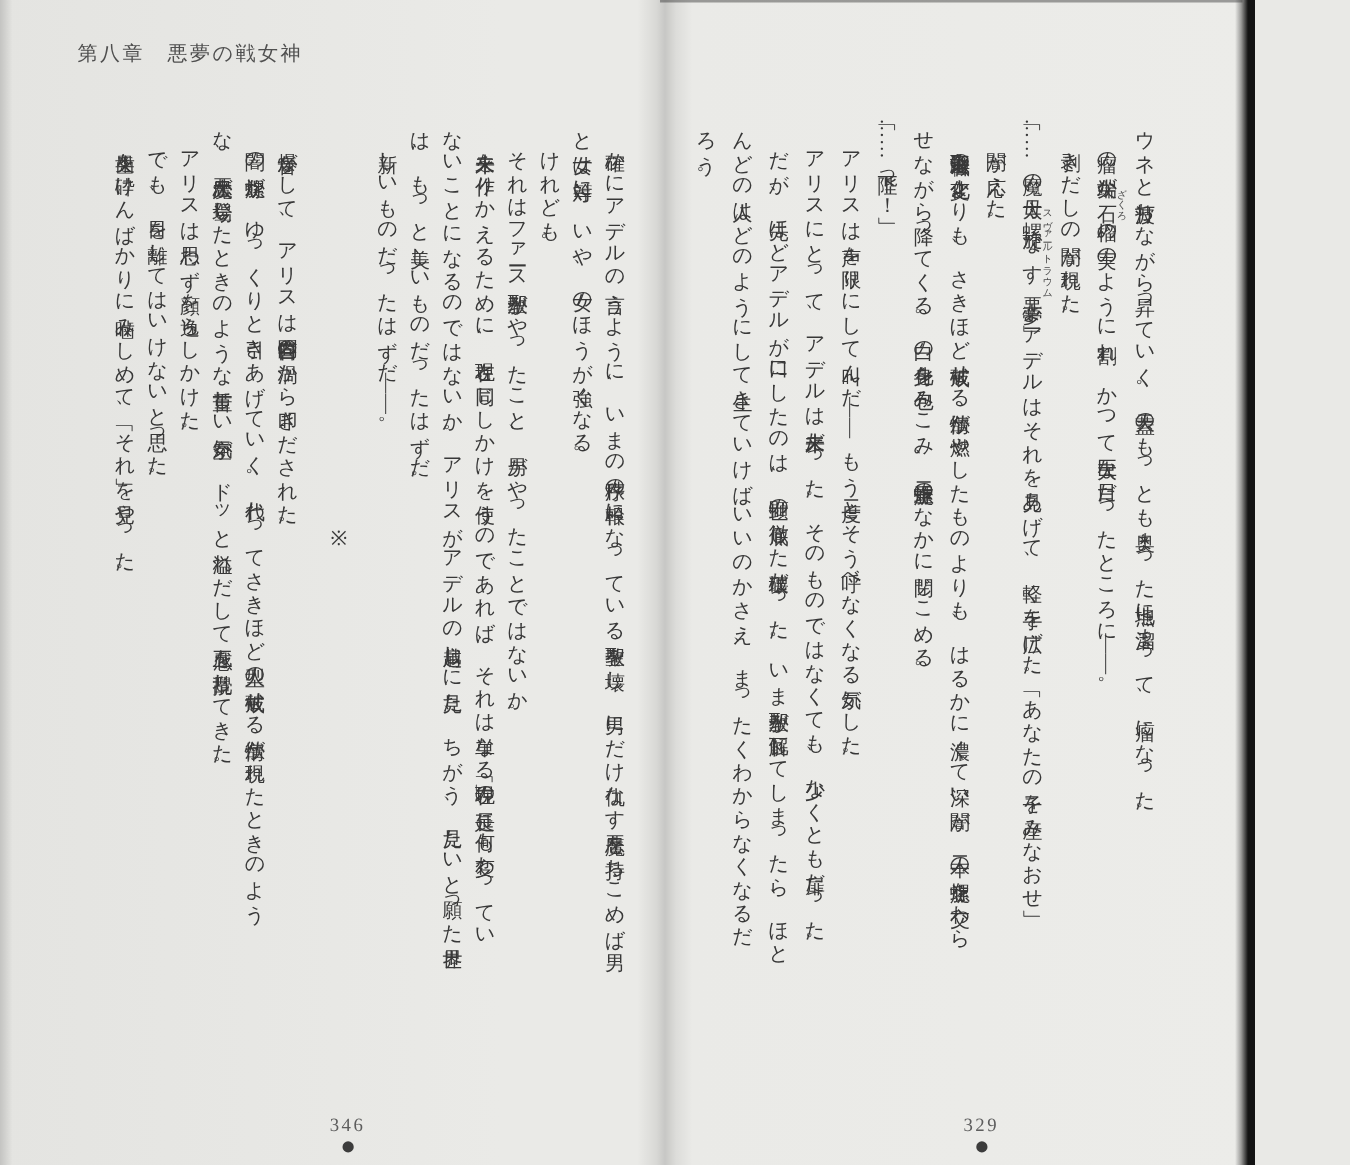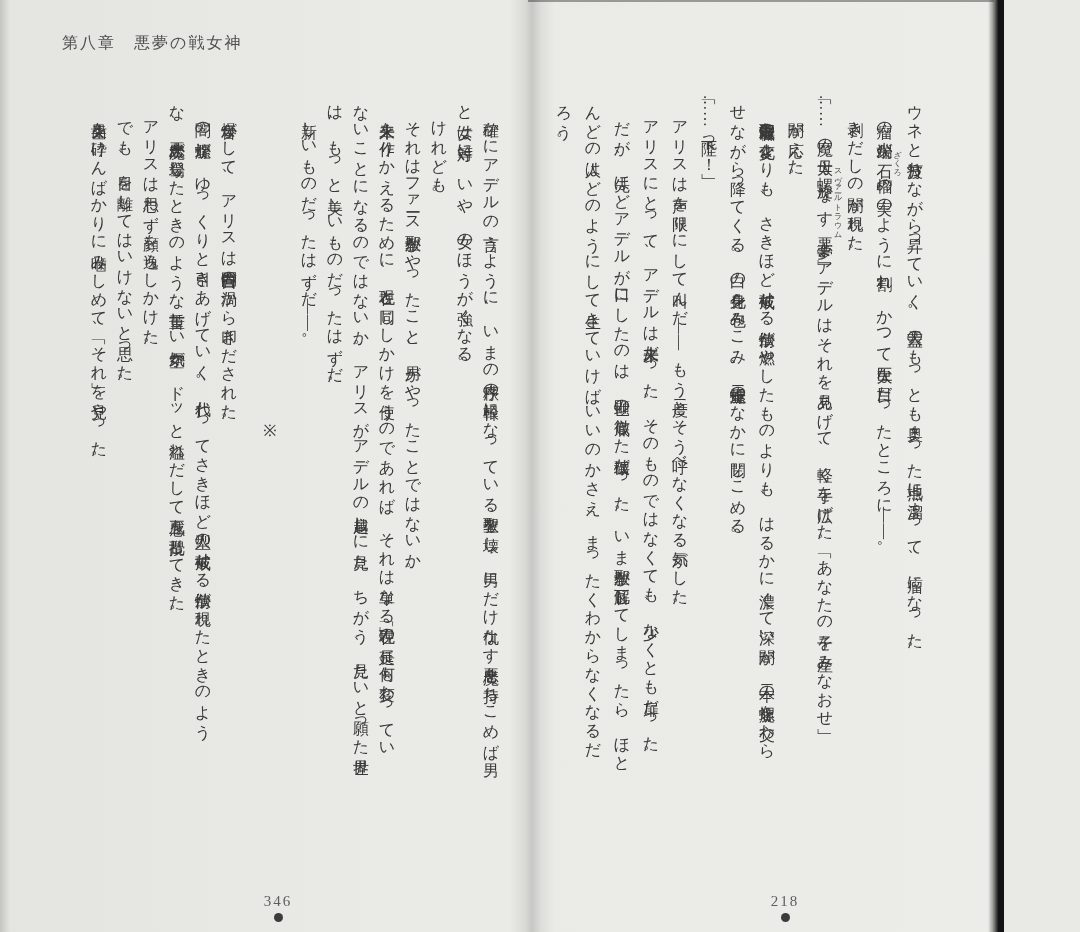--- a/index.html
+++ b/index.html
@@ -93,21 +93,21 @@
         <p class="indent">剥きだしの闇が現れた。</p>
         <p class="">「……魔の太母、<ruby>螺旋なす悪夢<rt>スヴァールトラウム</rt></ruby>よ」アデルはそれを見あげて、軽く手を広げた。「あなたの子を産みなおせ」</p>
         <p class="indent">闇が応えた。</p>
         <p class="indent">姦淫聖職者の変化よりも、さきほど破戒せる情欲が燃やしたものよりも、はるかに濃くて深い闇が、二本の螺旋を交わらせながら降ってくる。白の化身を包みこみ、二重螺旋のなかに閉じこめる。</p>
         <p class="">「……陛下っ！」</p>
         <p class="indent">アリスは声を限りにして叫んだ――もう二度とそう呼べなくなる気がした。</p>
         <p class="indent">アリスにとって、アデルは未来だった。そのものではなくても、少なくとも扉だった。</p>
         <p class="indent">だが、先ほどアデルが口にしたのは、顕世の徹底した破壊だった。いま聖教が瓦解してしまったら、ほとんどの人はどのようにして生きていけばいいのかさえ、まったくわからなくなるだろう。</p>
       </div>
     <div class="page-num-wrap right-num">
-      <div class="page-num">218</div>
+      <div class="page-num">329</div>
       <div class="page-dot"></div>
     </div>
   </div>
 
   <div class="gutter"></div>
   <div class="edge-left"></div>
   <div class="edge-top-right"></div>
   <div class="edge-right"></div>
 
 </div>

